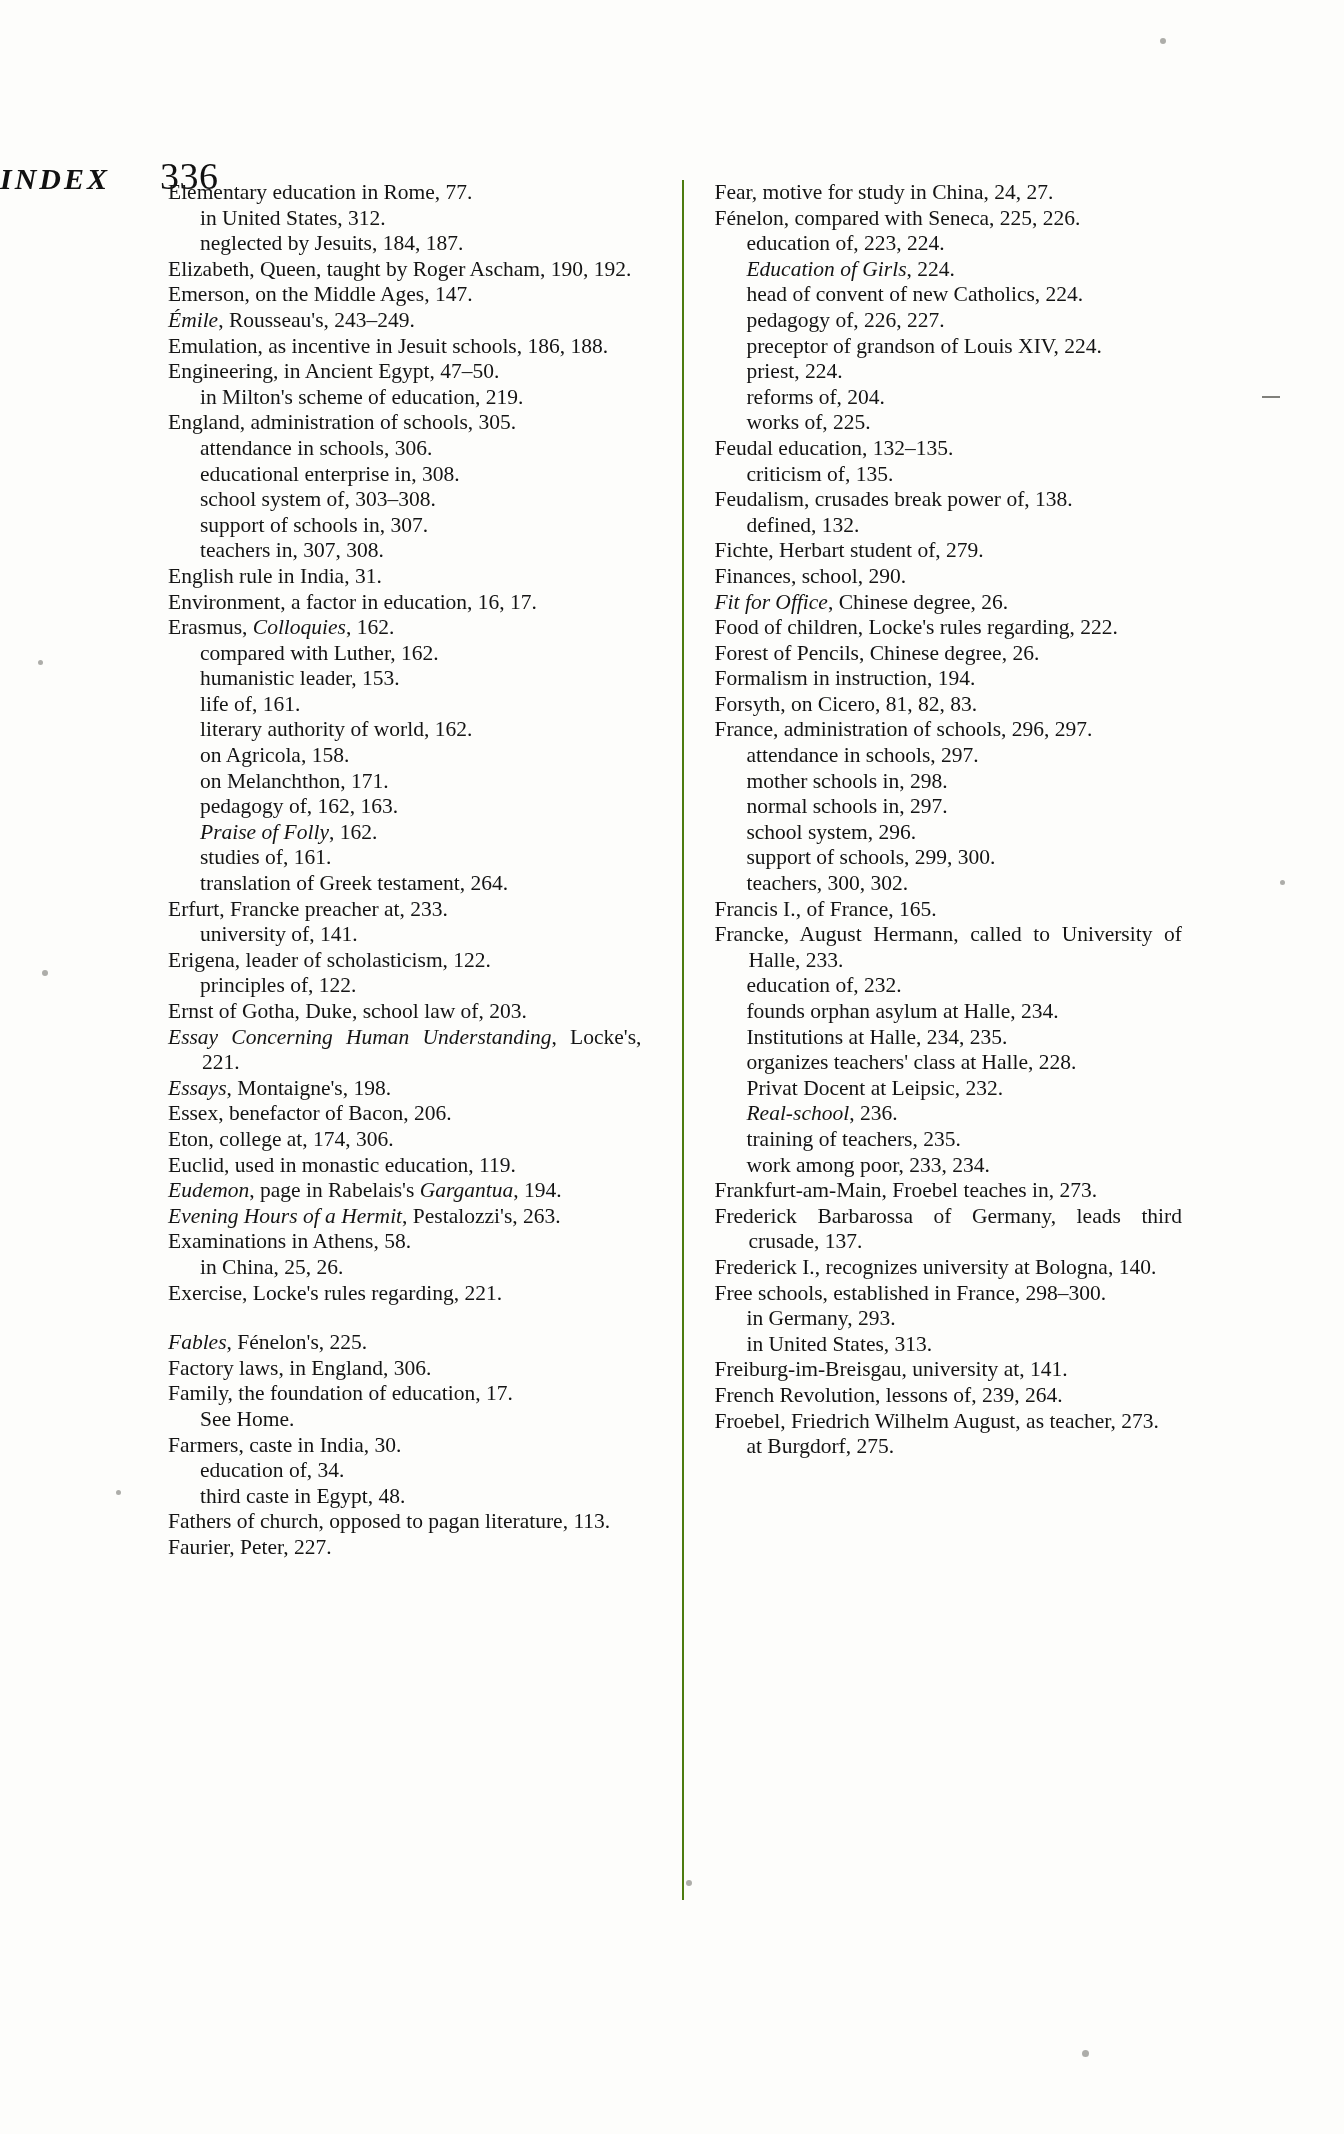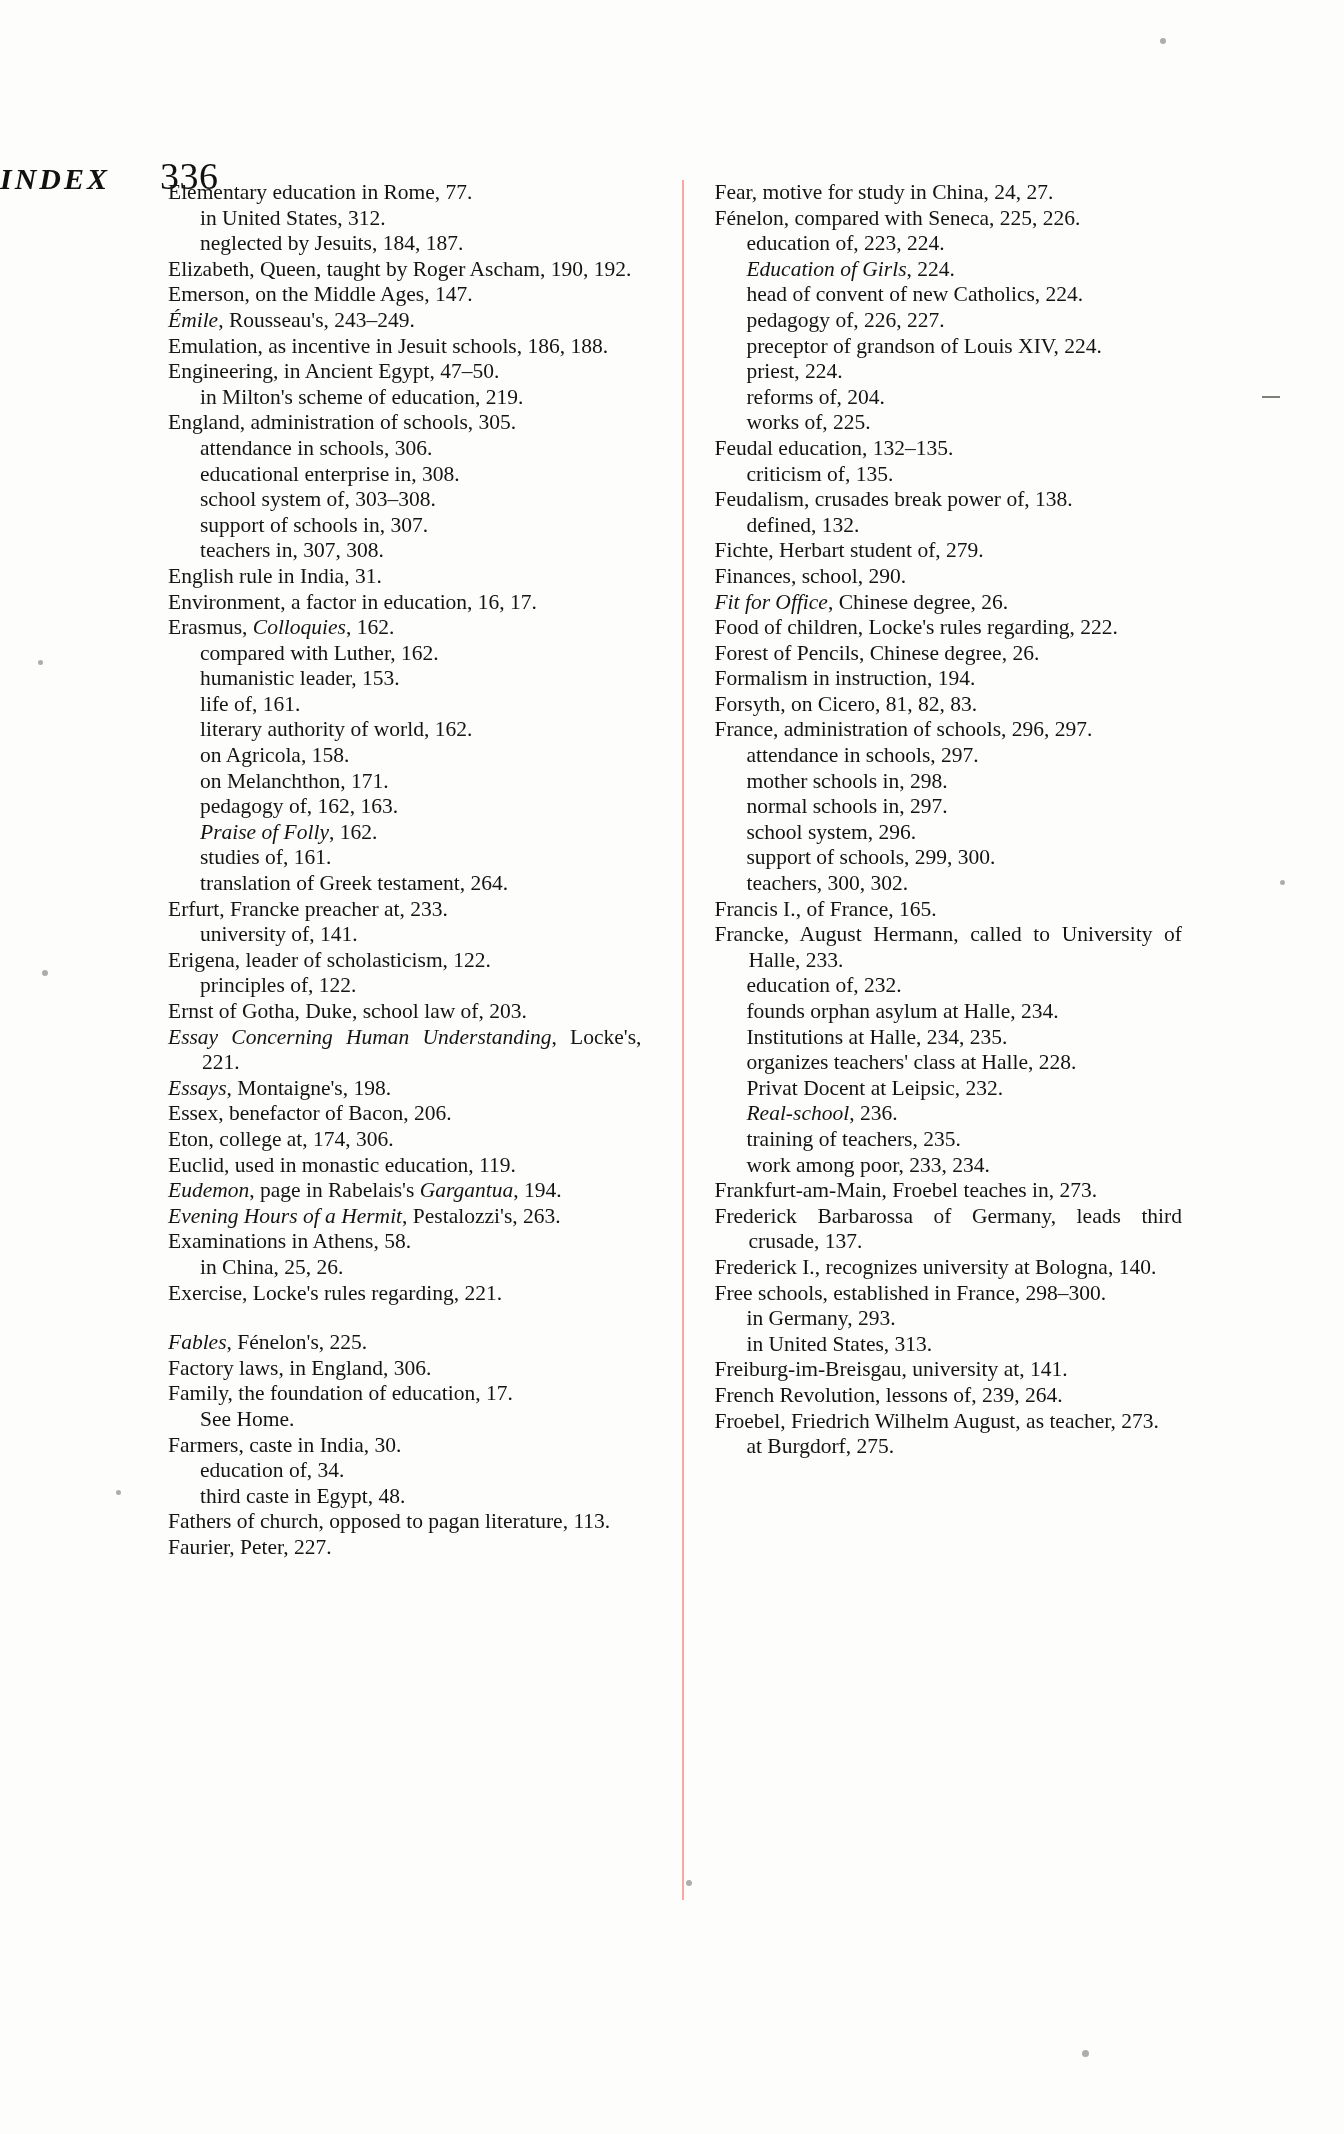--- a/index.html
+++ b/index.html
@@ -68,21 +68,21 @@
     box-sizing: border-box;
     font-size: 21.5px;
     line-height: 25.6px;
     color: #141414;
   }
   .col.left {
     padding-right: 26px;
   }
   .col.right {
     padding-left: 30px;
-    border-left: 2px solid #fca5a5;
+    border-left: 2px solid #4d7c0f;
   }
   .entry {
     margin: 0;
     text-indent: 0;
     padding-left: 0;
     text-align: justify;
     text-justify: inter-word;
   }
   
   .entry.main {

